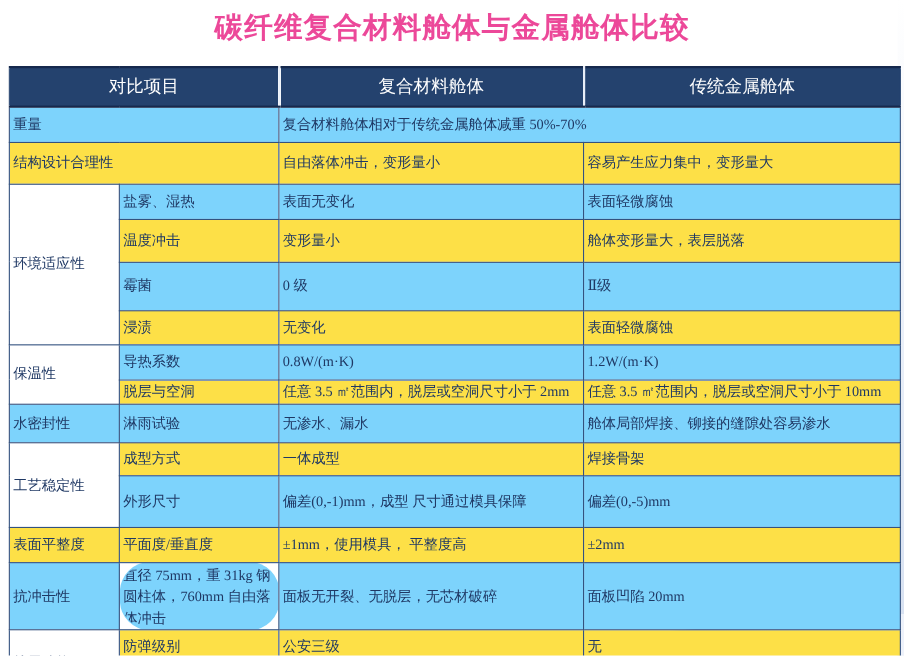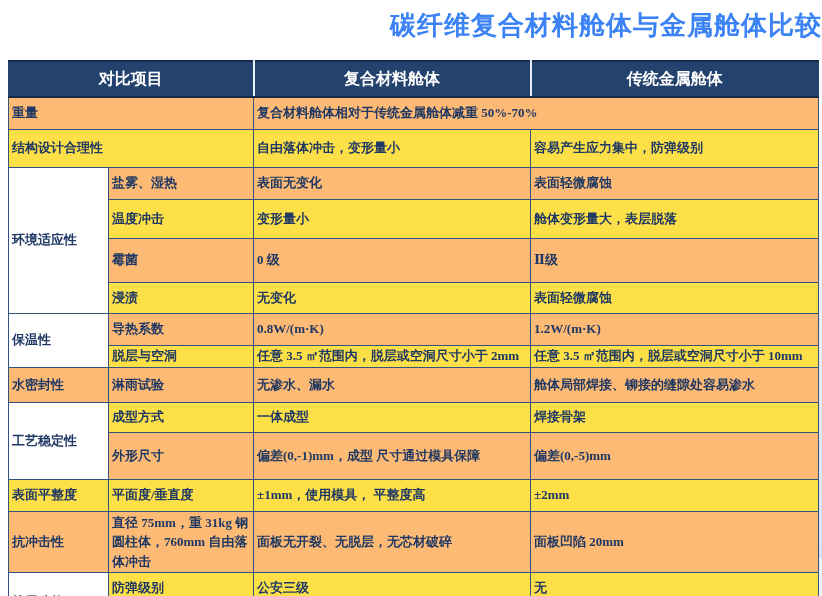--- a/index.html
+++ b/index.html
@@ -3,48 +3,48 @@
 <meta charset="utf-8">
 <style>
   html,body{margin:0;padding:0;}
   body{
     width:822px;height:596px;position:relative;overflow:hidden;
     background:#ffffff;
     font-family:"Liberation Serif","DejaVu Serif",serif;
   }
   .title{
     position:absolute;top:8px;left:0;width:822px;
-    text-align:right;margin:0;
+    text-align:center;margin:0;
     font-family:"Liberation Sans","DejaVu Sans",sans-serif;
-    font-size:26px;font-weight:bold;color:#3b82f6;letter-spacing:1px;
+    font-size:26px;font-weight:bold;color:#ec4899;letter-spacing:1px;
   }
   table.cmp{
     position:absolute;left:8px;top:60px;width:810px;
     border-collapse:collapse;table-layout:fixed;
     border-top:2px solid #16294d;
     border-bottom:2px solid #16294d;
   }
   table.cmp td, table.cmp th{
     border:1px solid #33527f;
     vertical-align:middle;
-    color:#1f3864;font-weight:bold;font-size:13px;
+    color:#1f3864;font-weight:normal;font-size:13px;
     padding:1px 3px;overflow:hidden;
   }
   table.cmp th{
     background:#24426e;color:#ffffff;font-size:16px;
     border:1px solid #24426e;border-bottom:2px solid #16294d;
     font-family:"Liberation Sans","DejaVu Sans",sans-serif;
   }
   table.cmp th + th{border-left:2px solid #e8eef8;}
-  tr.lt td{background:#fdba74;}
+  tr.lt td{background:#7dd3fc;}
   tr.wh td{background:#fde047;}
   td.gwhite{background:#ffffff !important;}
   td.left{text-align:left;padding-left:10px;}
   td.small{font-size:12px;padding:1px 2px;}
-  td.tiny{font-size:10px;line-height:1.5;padding:1px 2px;}
+  td.tiny{font-size:10px;line-height:1.5;padding:1px 2px;border-radius:27px;}
   .bg-wedge{
     position:absolute;right:0;bottom:0;width:520px;height:38px;
     background:linear-gradient(100deg,#dfe7f5 0%,#c9d6ec 55%,#eef2fa 100%);
     clip-path:polygon(0 100%,100% 0,100% 100%);
     z-index:0;
   }
   .edge-glow{
     position:absolute;right:0;top:0;width:6px;height:596px;
     background:linear-gradient(180deg,#ffffff 0%,#e7edf7 60%,#d5dff0 100%);
     z-index:0;
@@ -74,21 +74,21 @@
     </tr>
   </thead>
   <tbody>
     <tr class="lt" style="height:32px">
       <td colspan="2">重量</td>
       <td colspan="2" class="left">复合材料舱体相对于传统金属舱体减重 50%-70%</td>
     </tr>
     <tr class="wh" style="height:38px">
       <td colspan="2">结构设计合理性</td>
       <td>自由落体冲击，变形量小</td>
-      <td>容易产生应力集中，防弹级别</td>
+      <td>容易产生应力集中，变形量大</td>
     </tr>
 
     <tr class="lt" style="height:32px">
       <td rowspan="4" class="gwhite">环境适应性</td>
       <td>盐雾、湿热</td>
       <td>表面无变化</td>
       <td>表面轻微腐蚀</td>
     </tr>
     <tr class="wh" style="height:39px">
       <td>温度冲击</td>

